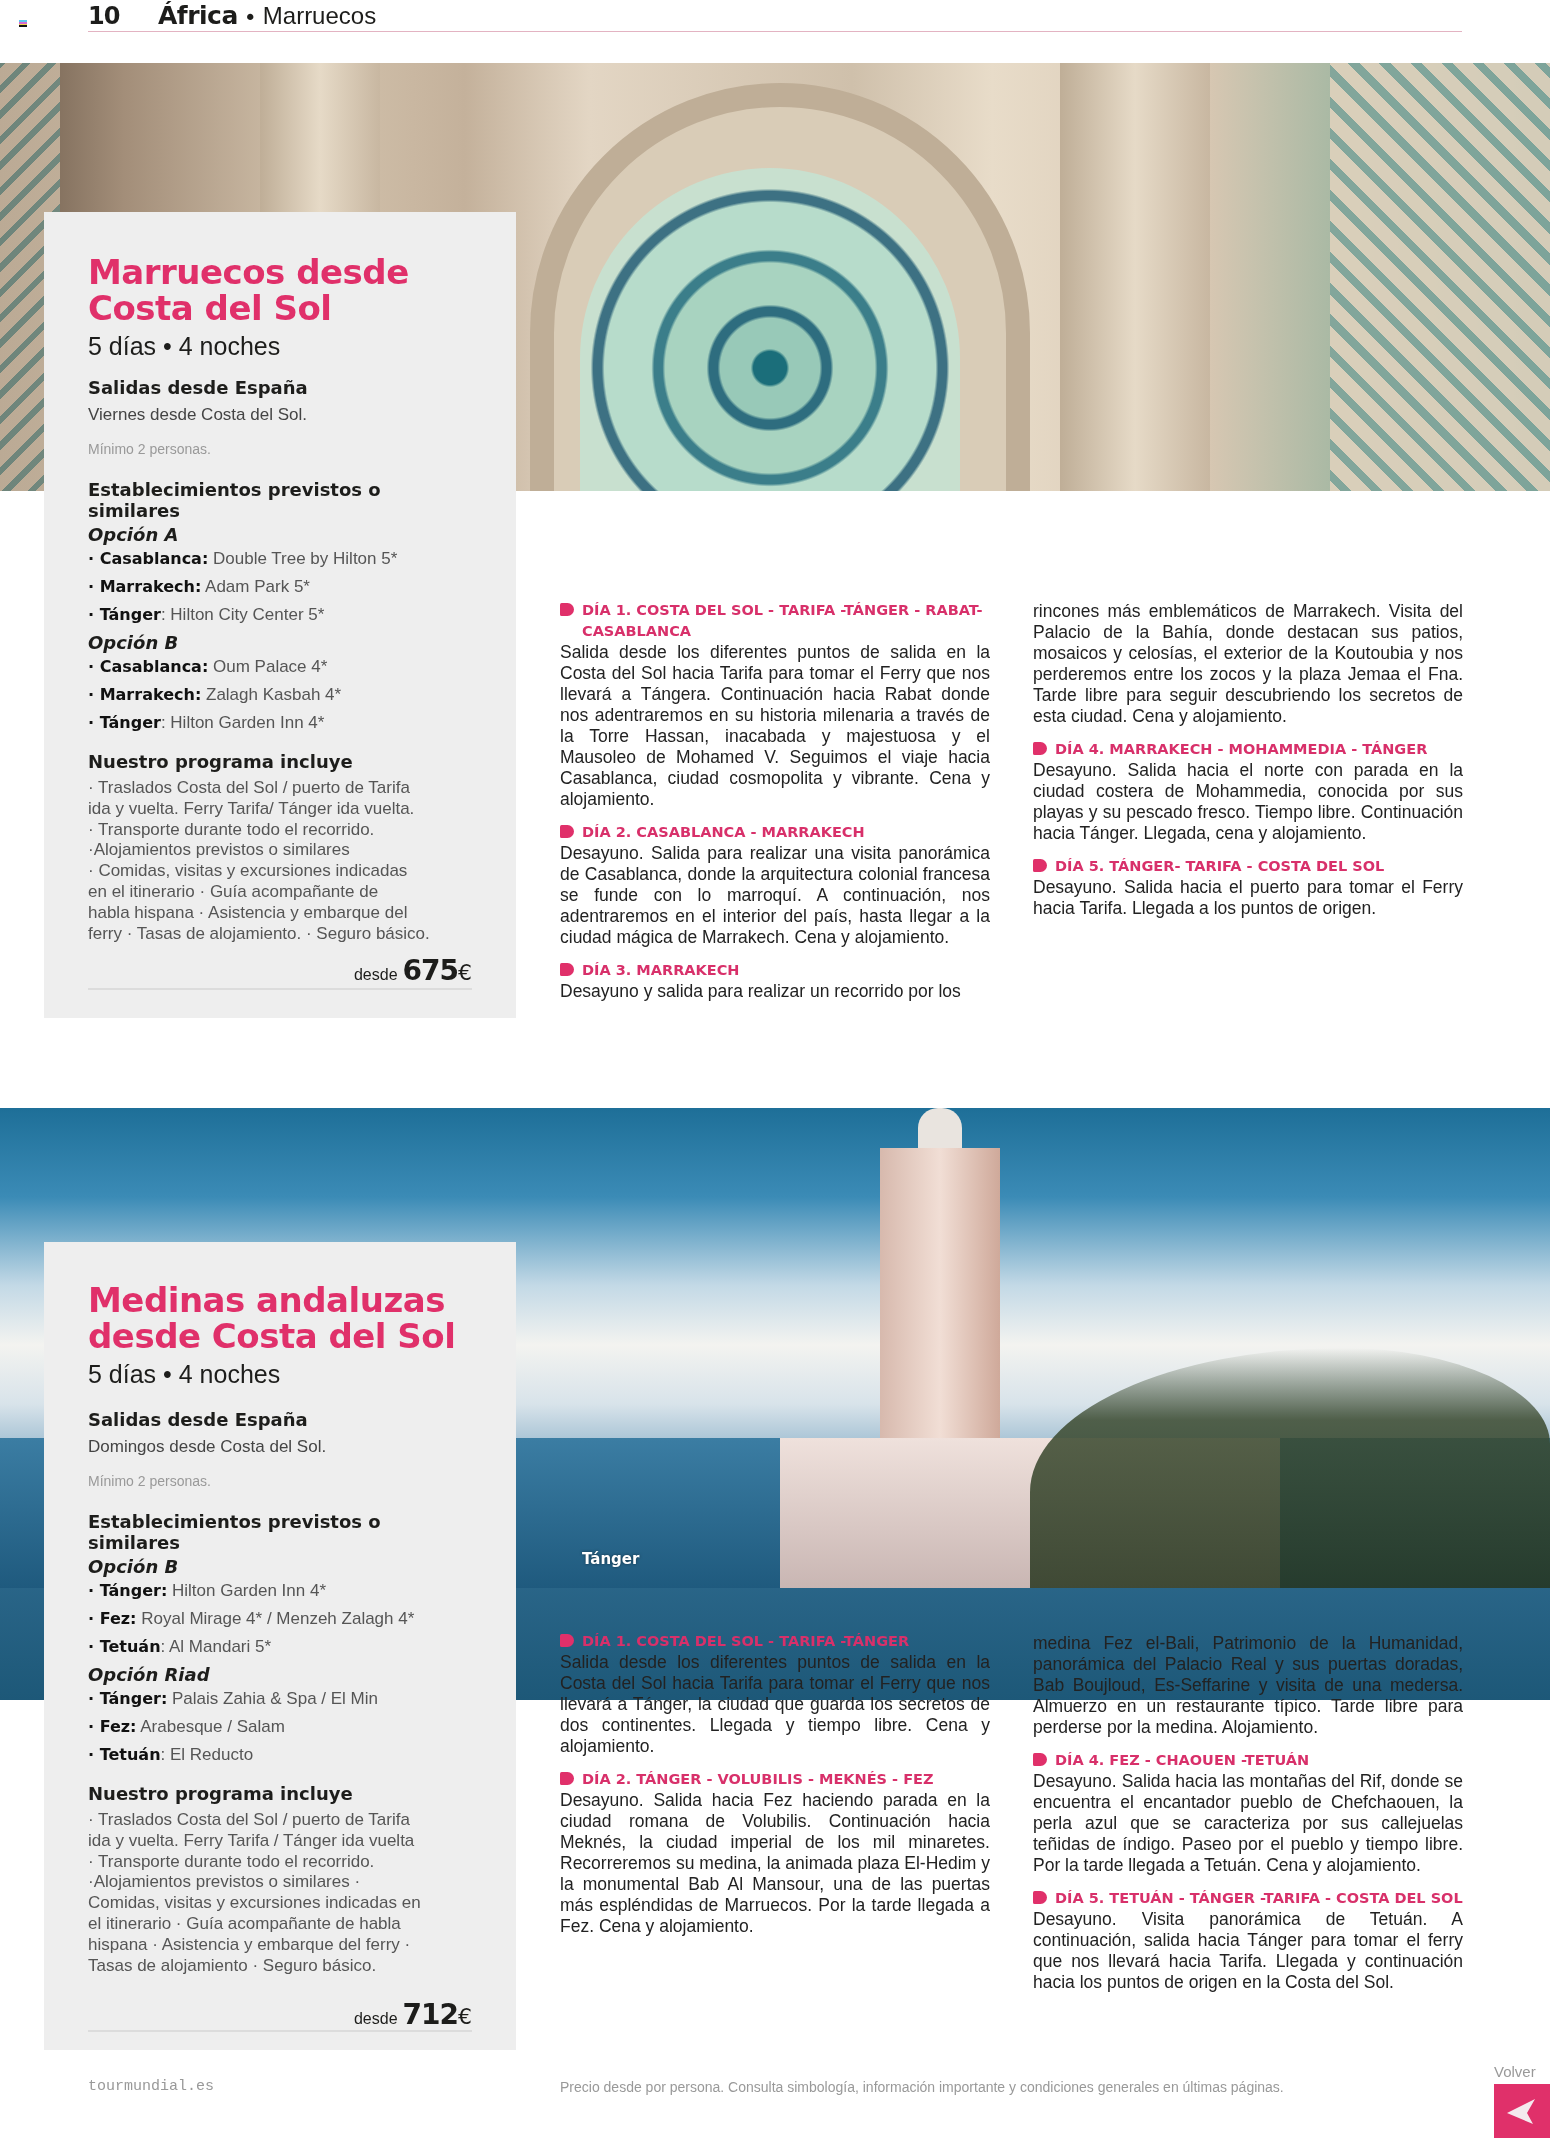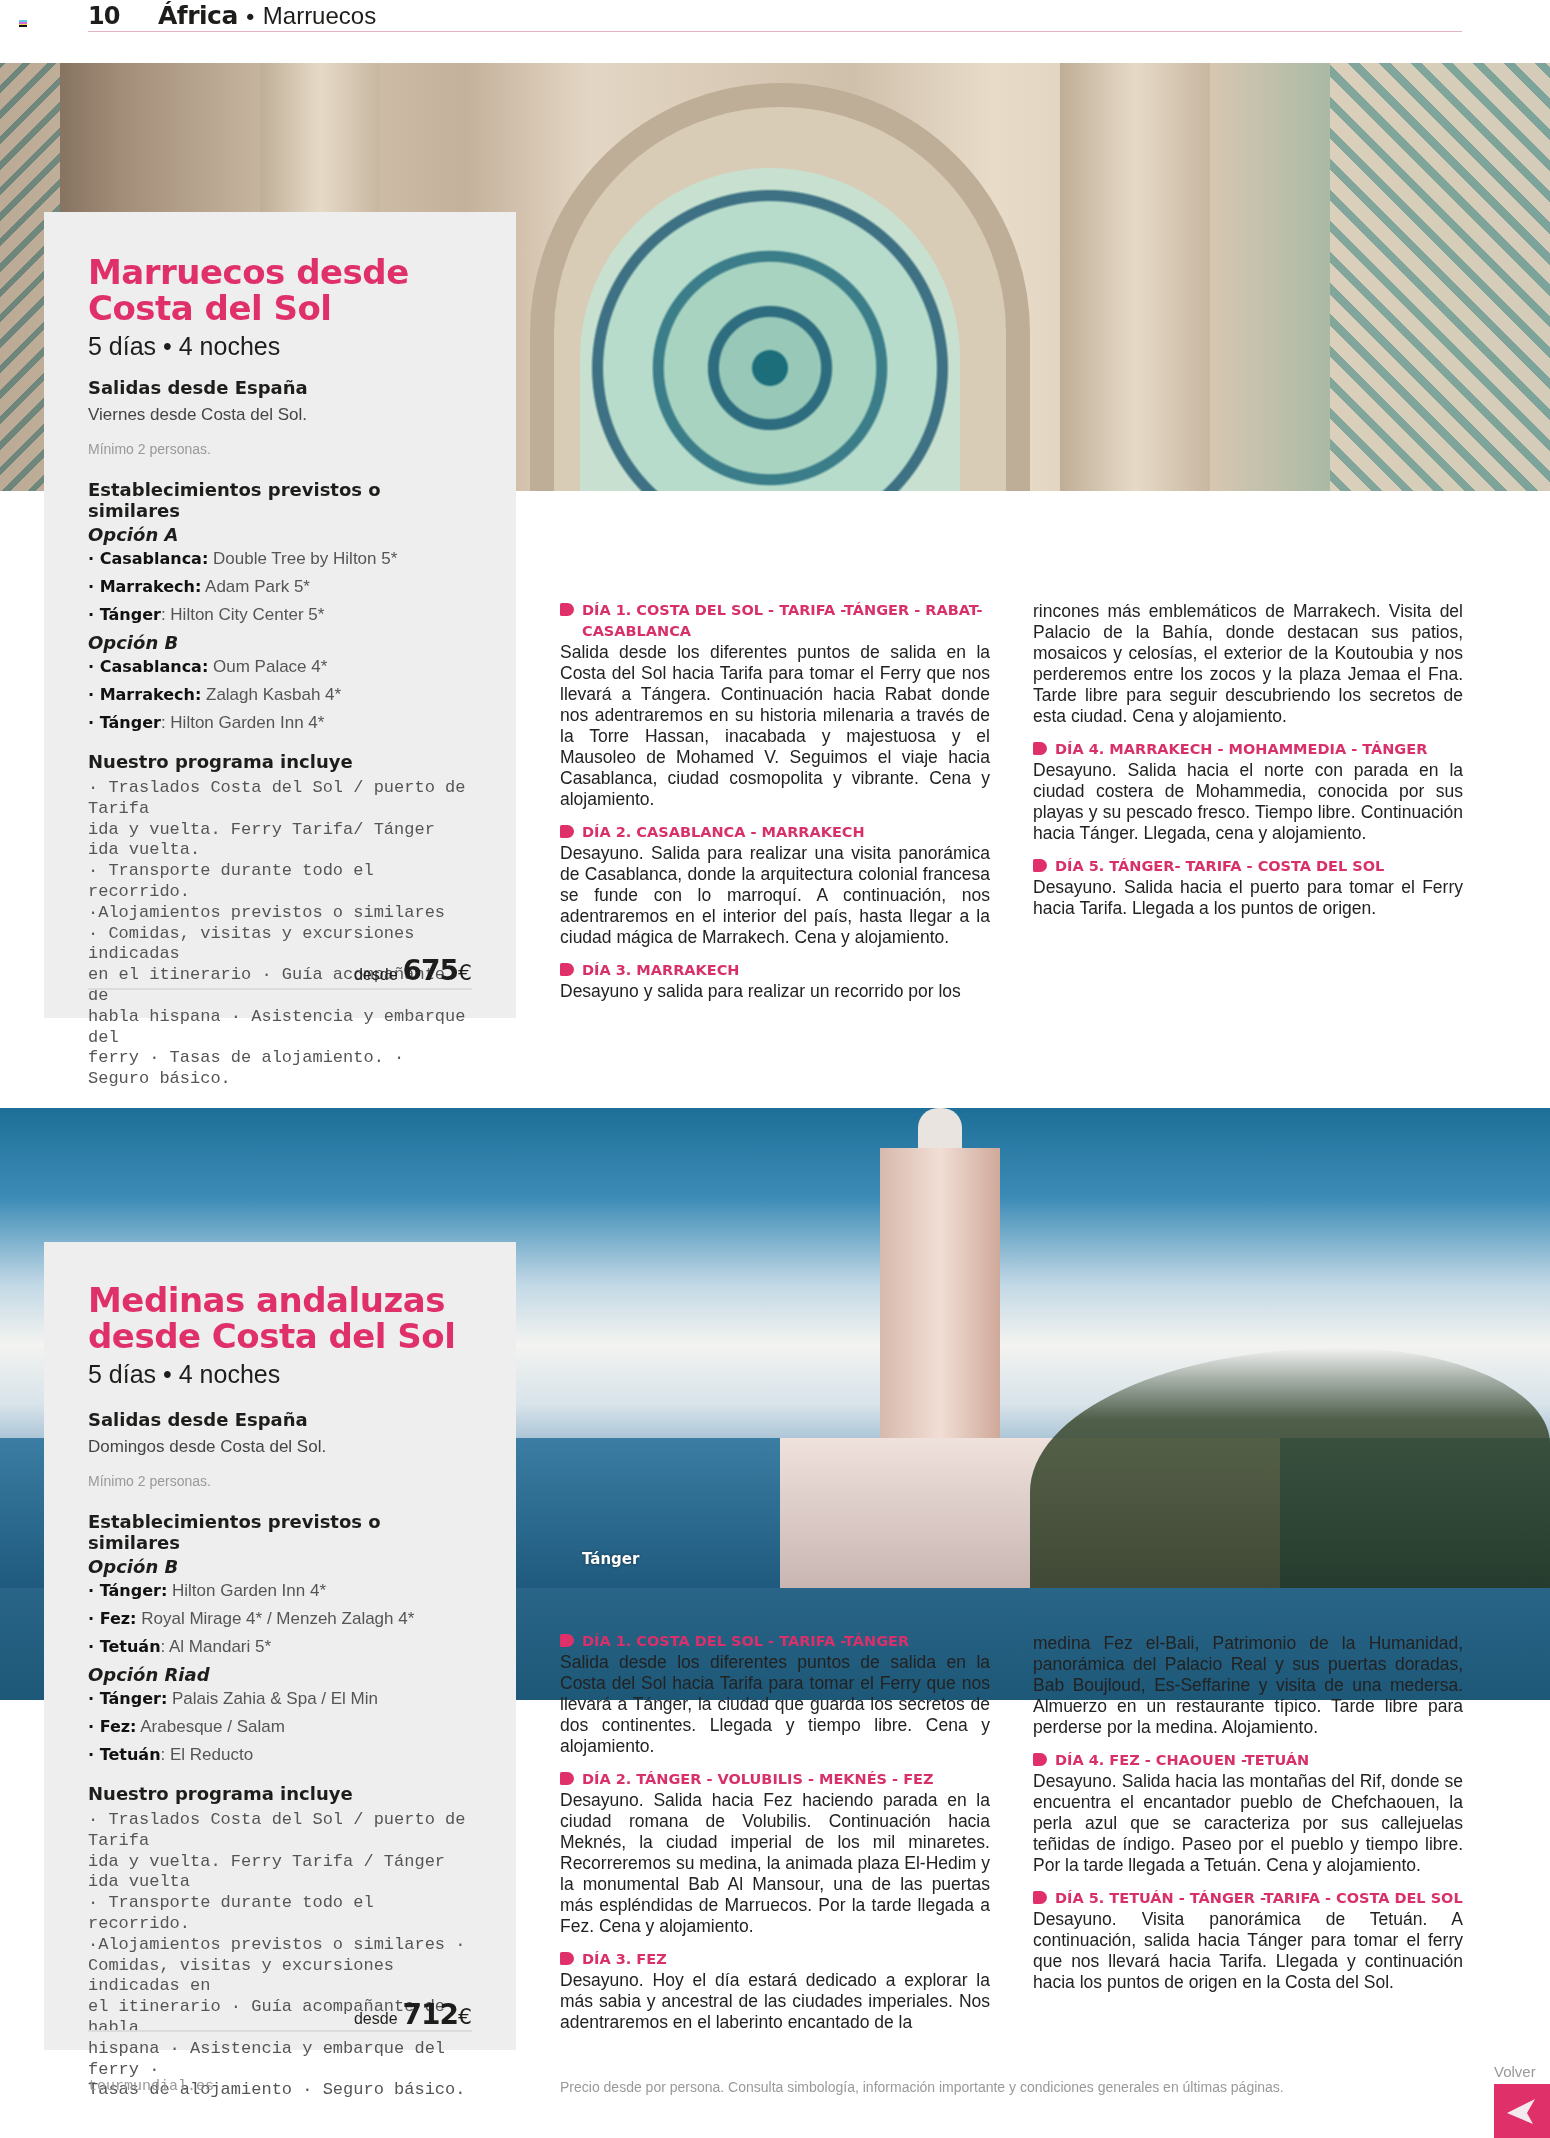--- a/index.html
+++ b/index.html
@@ -32,21 +32,21 @@
   .card1{top:212px;height:806px}
   .card2{top:1242px;height:808px}
   .card h1{color:#e0306a;font-size:34px;line-height:36px;font-weight:bold;letter-spacing:-0.5px}
   .card .dur{font-size:25px;margin-top:6px;font-family:"Liberation Sans",sans-serif}
   .card h3{font-size:18px;font-weight:bold;margin-top:16px}
   .card .p{font-size:17px;color:#444;margin-top:7px;font-family:"Liberation Sans",sans-serif}
   .card .min{font-size:14px;color:#999;margin-top:16px;font-family:"Liberation Sans",sans-serif}
   .card .opt{font-size:18px;font-weight:bold;font-style:italic;margin-top:3px}
   .card .hotel{font-size:17px;color:#555;line-height:28px;font-family:"Liberation Sans",sans-serif}
   .card .hotel b{color:#111;font-family:"DejaVu Sans",sans-serif;font-size:16px}
-  .card .inc{font-size:17px;color:#555;line-height:20.8px;margin-top:6px;font-family:Liberation Mono, monospace}
+  .card .inc{font-size:17px;color:#555;line-height:20.8px;margin-top:6px;font-family:Liberation Sans, sans-serif}
   .price{position:absolute;right:44px;display:flex;align-items:baseline}
   .price .desde{font-size:16px;margin-right:5px;font-family:"Liberation Sans",sans-serif}
   .price .amt{font-size:28px;font-weight:bold;letter-spacing:-1px}
   .price .cur{font-size:22px}
   .rule{position:absolute;left:44px;right:44px;height:2px;background:#dcdcdc}
 
   .col{position:absolute;width:430px;font-family:"Liberation Sans",sans-serif}
   .day{margin-bottom:12px}
   .day .t{display:flex;align-items:flex-start;color:#d8306a;font-weight:bold;font-size:14.5px;line-height:21px;font-family:"DejaVu Sans",sans-serif}
   .day .t .mk{flex:0 0 14px;height:13px;background:#e0306a;border-radius:2px 8px 8px 2px;margin:3px 8px 0 0}
@@ -215,27 +215,20 @@
       </div>
       <div class="b">Salida desde los diferentes puntos de salida en la Costa del Sol hacia Tarifa para tomar el Ferry que nos llevará a Tánger, la ciudad que guarda los secretos de dos continentes. Llegada y tiempo libre. Cena y alojamiento.</div>
     </div>
   <div class="day">
       <div class="t">
         <span class="mk"></span>
         <span>DÍA 2. TÁNGER - VOLUBILIS - MEKNÉS - FEZ</span>
       </div>
       <div class="b">Desayuno. Salida hacia Fez haciendo parada en la ciudad romana de Volubilis. Continuación hacia Meknés, la ciudad imperial de los mil minaretes. Recorreremos su medina, la animada plaza El-Hedim y la monumental Bab Al Mansour, una de las puertas más espléndidas de Marruecos. Por la tarde llegada a Fez. Cena y alojamiento.</div>
     </div>
-  <div class="day">
-      <div class="t">
-        <span class="mk"></span>
-        <span>DÍA 3. FEZ</span>
-      </div>
-      <div class="b">Desayuno. Hoy el día estará dedicado a explorar la más sabia y ancestral de las ciudades imperiales. Nos adentraremos en el laberinto encantado de la</div>
-    </div>
 </div>
 <div class="col" style="left:1033px;top:1633px">
   <div class="day">
       <div class="b">medina Fez el-Bali, Patrimonio de la Humanidad, panorámica del Palacio Real y sus puertas doradas, Bab Boujloud, Es-Seffarine y visita de una medersa. Almuerzo en un restaurante típico. Tarde libre para perderse por la medina. Alojamiento.</div>
     </div>
   <div class="day">
       <div class="t">
         <span class="mk"></span>
         <span>DÍA 4. FEZ - CHAOUEN -TETUÁN</span>
       </div>

